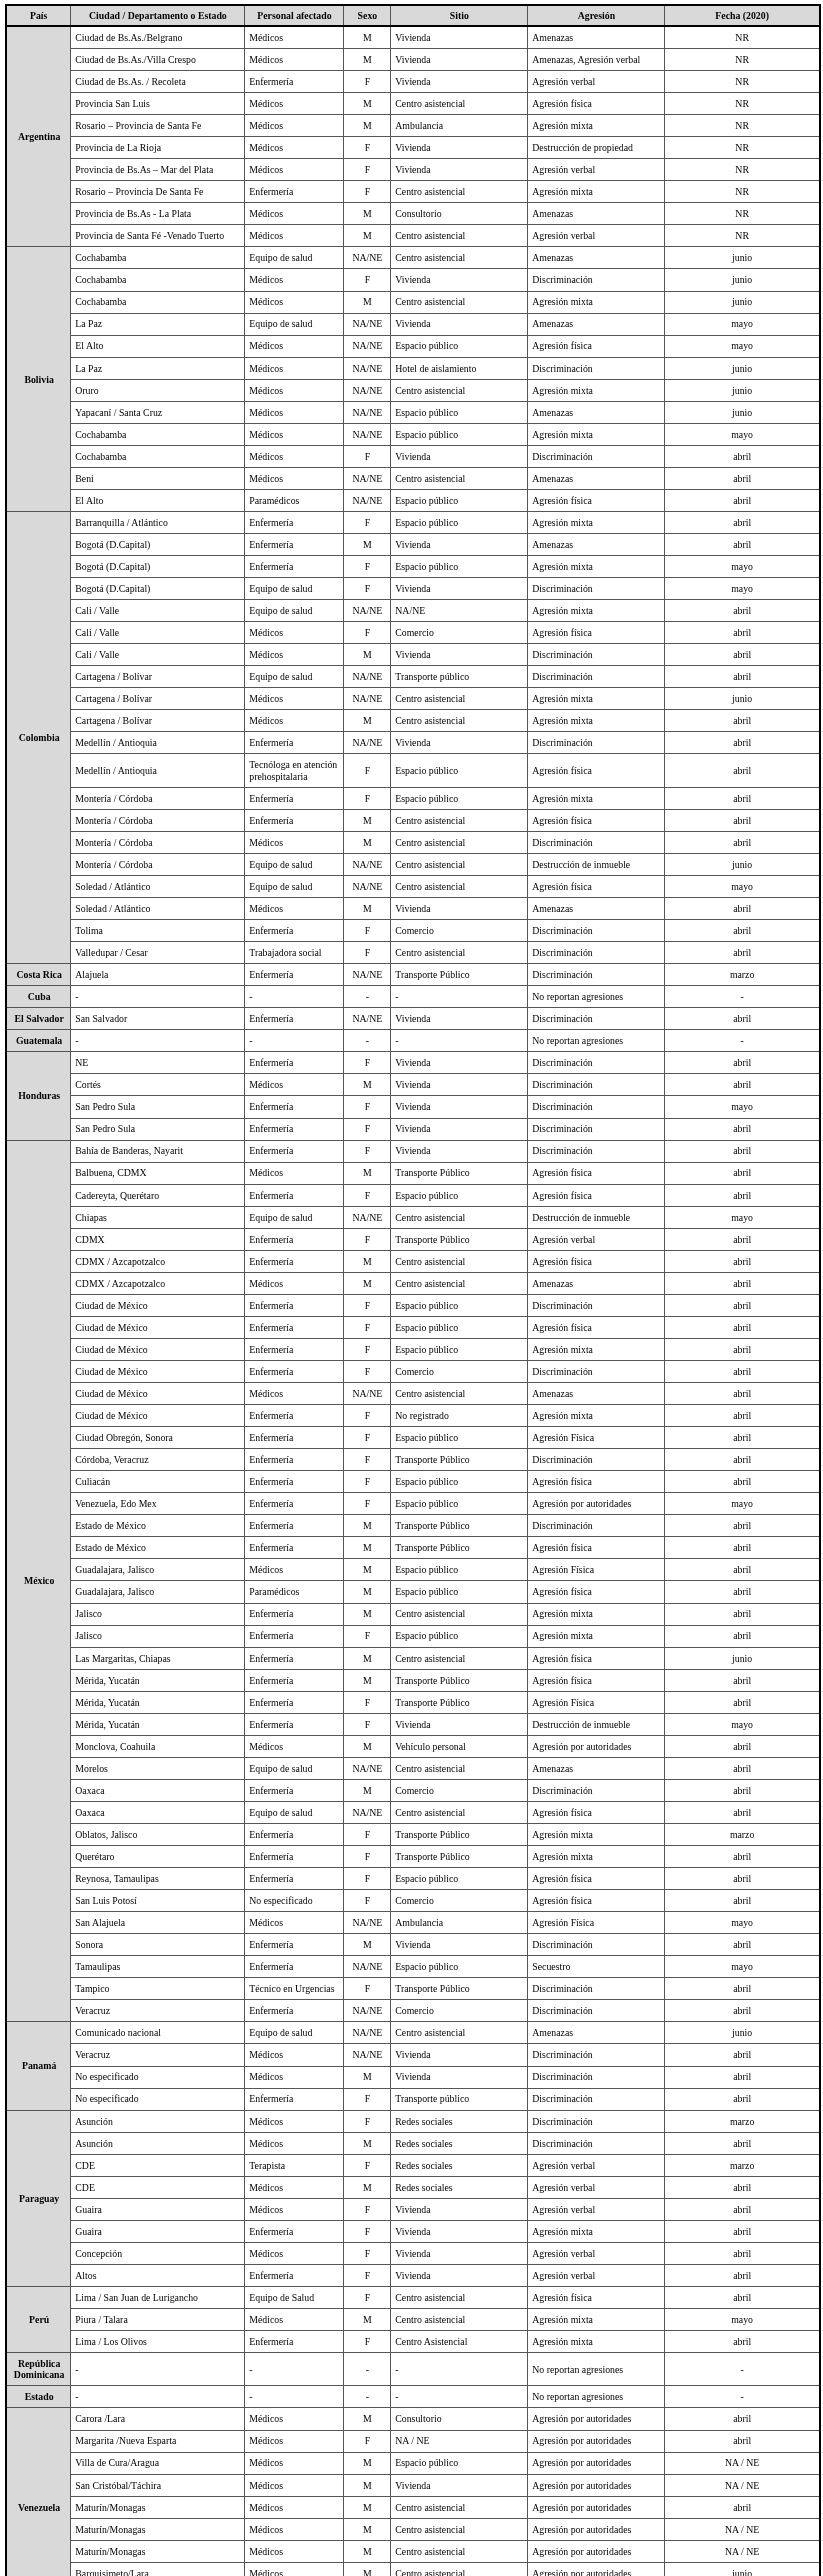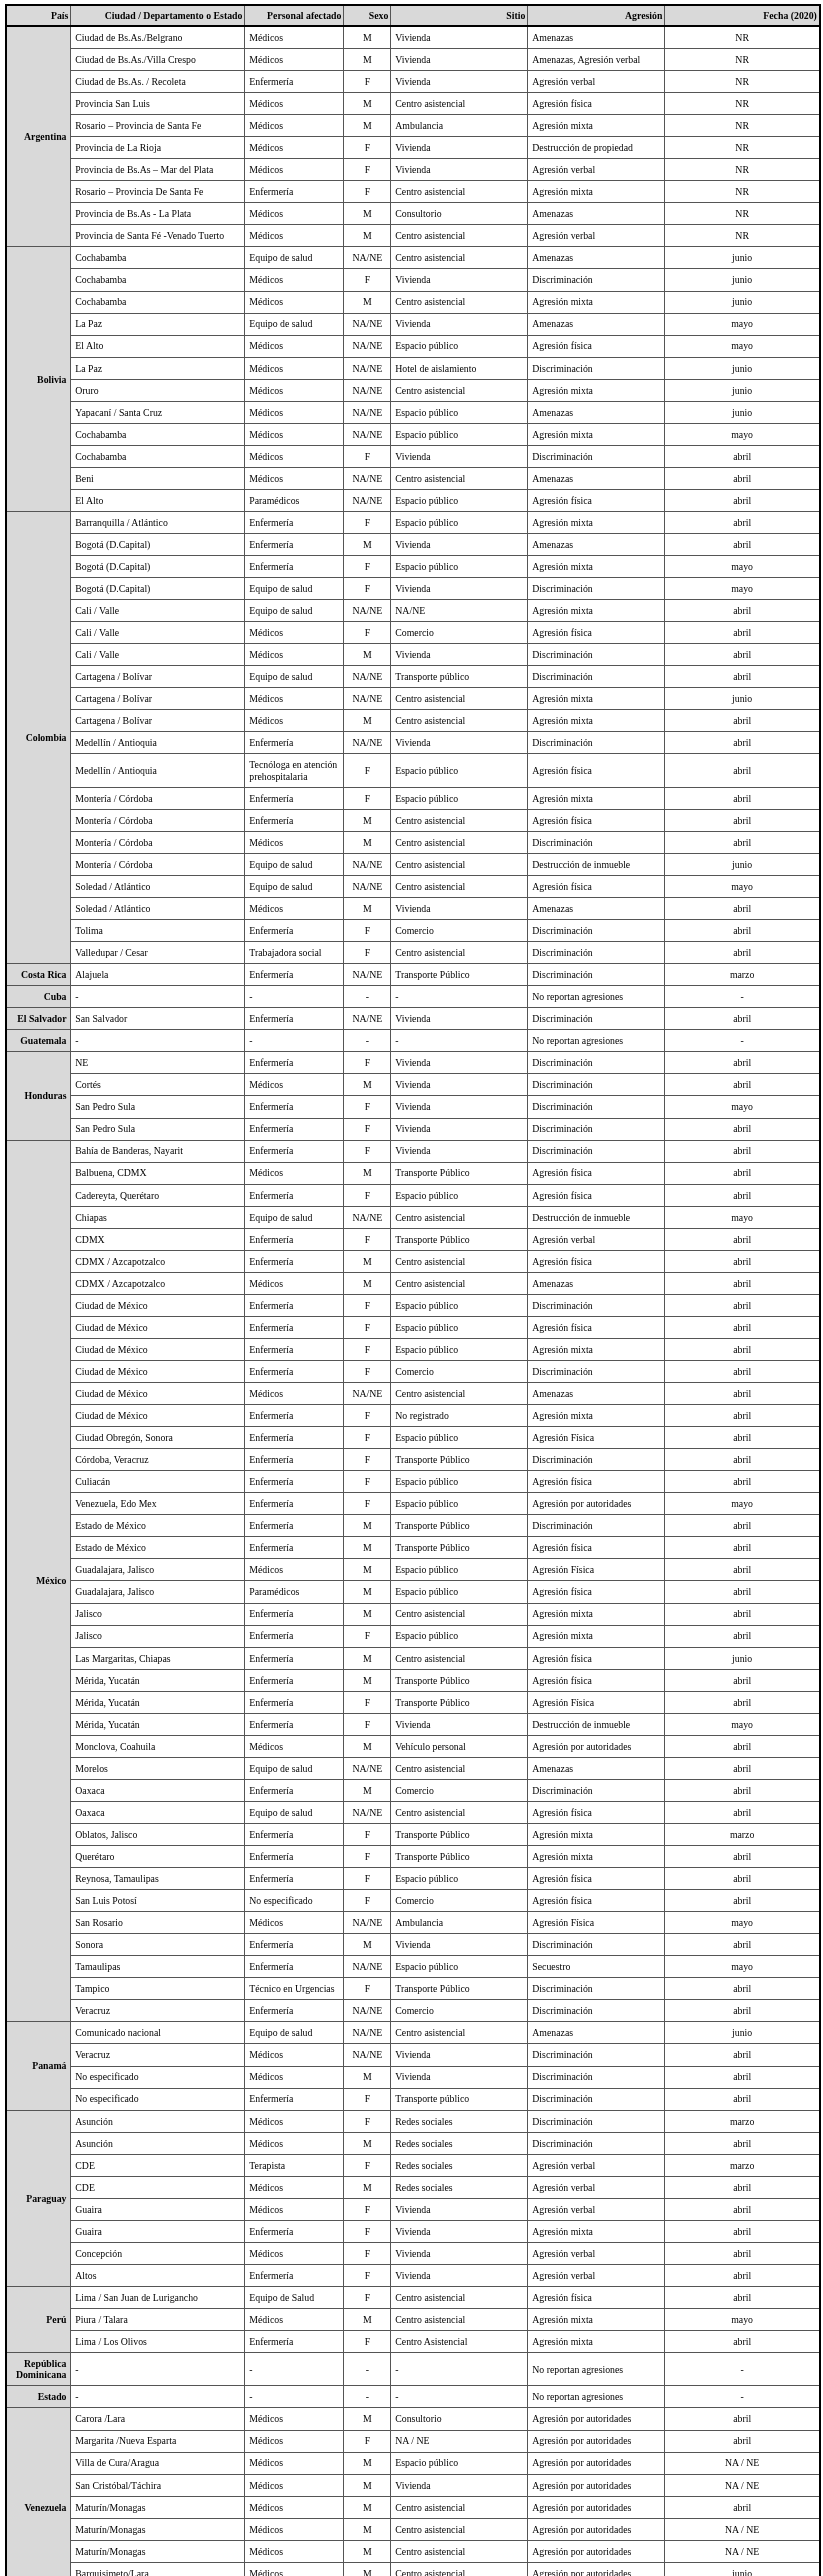--- a/index.html
+++ b/index.html
@@ -27,28 +27,28 @@
     font-size: 9.8px;
     line-height: 1.15;
     padding: 4.9px 3.9px;
     vertical-align: middle;
     overflow: hidden;
     word-wrap: break-word;
   }
   thead th {
     background: #d9d9d9;
     font-weight: bold;
-    text-align: right;
+    text-align: center;
     padding: 3.9px 2px;
     border-bottom: 2px solid #000000;
   }
   td.country {
     background: #d9d9d9;
     font-weight: bold;
-    text-align: right;
+    text-align: center;
     padding-left: 4.9px;
     vertical-align: middle;
   }
   td.c0 { text-align: left; }   
   td.c1 { text-align: left; }   
   td.c2 { text-align: center; } 
   td.c3 { text-align: left; }   
   td.c4 { text-align: left; }   
   td.c5 { text-align: center; }
 </style>
@@ -761,21 +761,21 @@
         </tr>
         <tr>
           <td class="c0">San Luis Potosí</td>
           <td class="c1">No especificado</td>
           <td class="c2">F</td>
           <td class="c3">Comercio</td>
           <td class="c4">Agresión física</td>
           <td class="c5">abril</td>
         </tr>
         <tr>
-          <td class="c0">San Rosario</td>
+          <td class="c0">San Alajuela</td>
           <td class="c1">Médicos</td>
           <td class="c2">NA/NE</td>
           <td class="c3">Ambulancia</td>
           <td class="c4">Agresión Física</td>
           <td class="c5">mayo</td>
         </tr>
         <tr>
           <td class="c0">Sonora</td>
           <td class="c1">Enfermería</td>
           <td class="c2">M</td>

